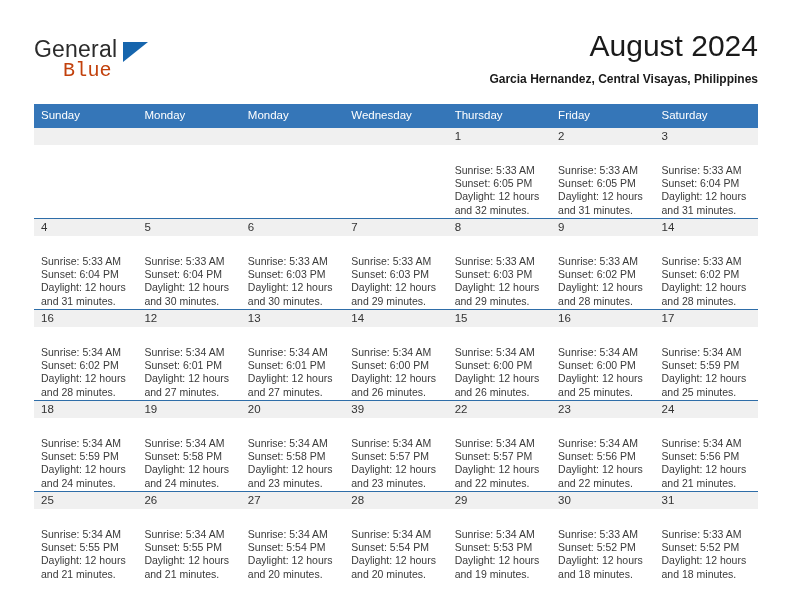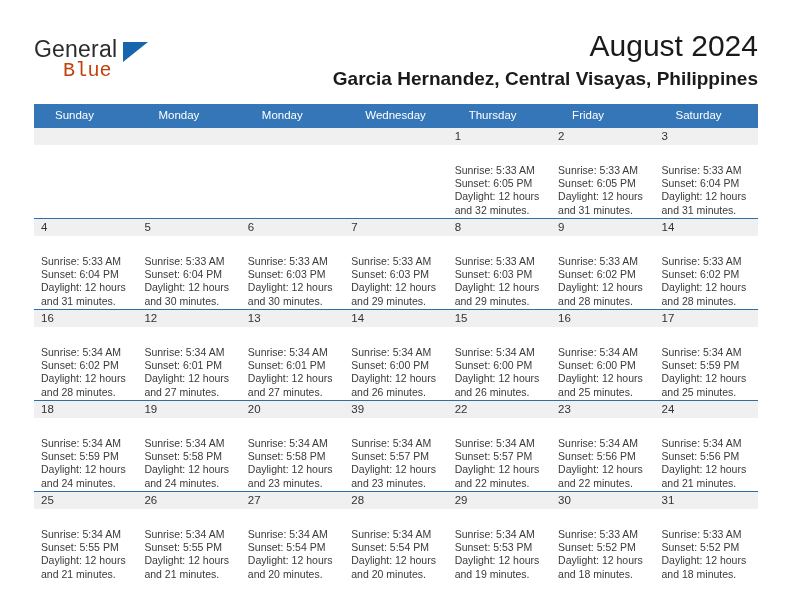--- a/index.html
+++ b/index.html
@@ -75,21 +75,21 @@
   }
   .cal-title {
     font-size: 30px;
     font-weight: normal;
     color: #1a1a1a;
     line-height: 36px;
     white-space: nowrap;
   }
   .cal-subtitle {
     margin-top: 6px;
-    font-size: 19px;
+    font-size: 12px;
     font-weight: bold;
     color: #1a1a1a;
     line-height: 18px;
     white-space: nowrap;
   }
 
   
   .calendar {
     position: absolute;
     left: 34px;
@@ -99,21 +99,21 @@
     table-layout: fixed;
   }
   .calendar col { width: 103.42px; }
 
   thead th {
     background: #3576b8;
     color: #ffffff;
     font-size: 11.5px;
     font-weight: normal;
     text-align: left;
-    padding: 5px 0 6px 21px;
+    padding: 5px 0 6px 7px;
     height: 12px;
     line-height: 13px;
   }
 
   tbody tr.week-row > td {
     vertical-align: top;
     padding: 0;
     border-top: 1.5px solid #2e6da8;
     height: 90px;
   }

